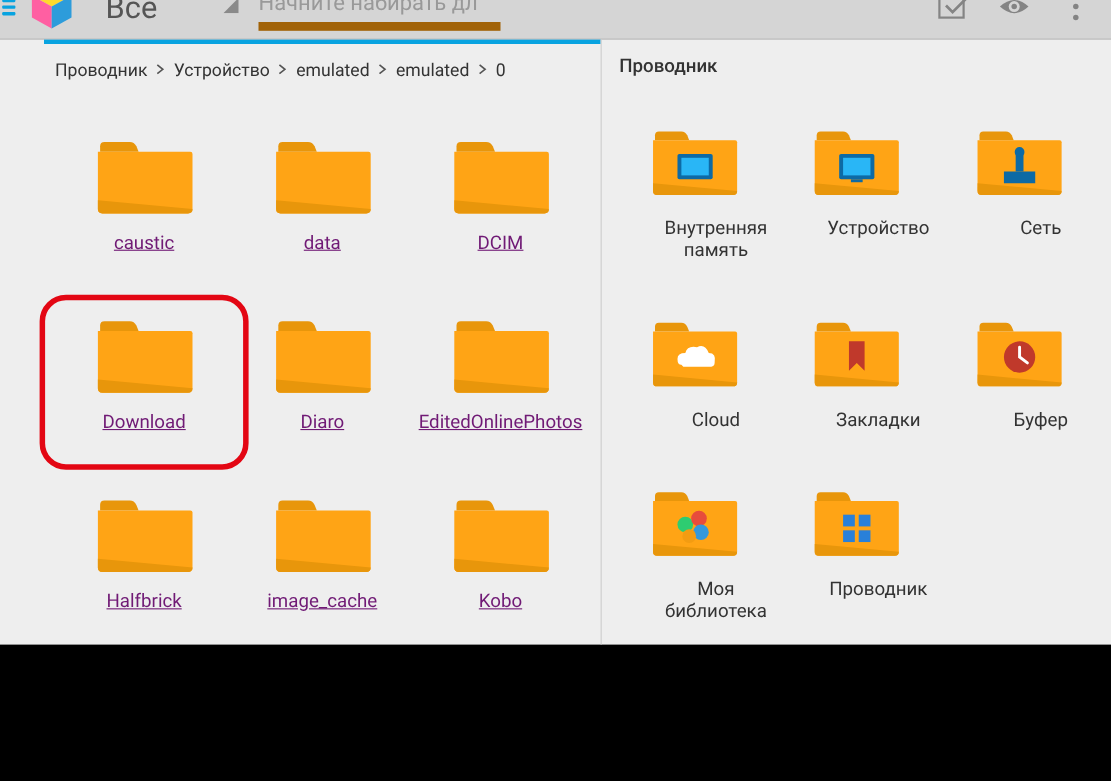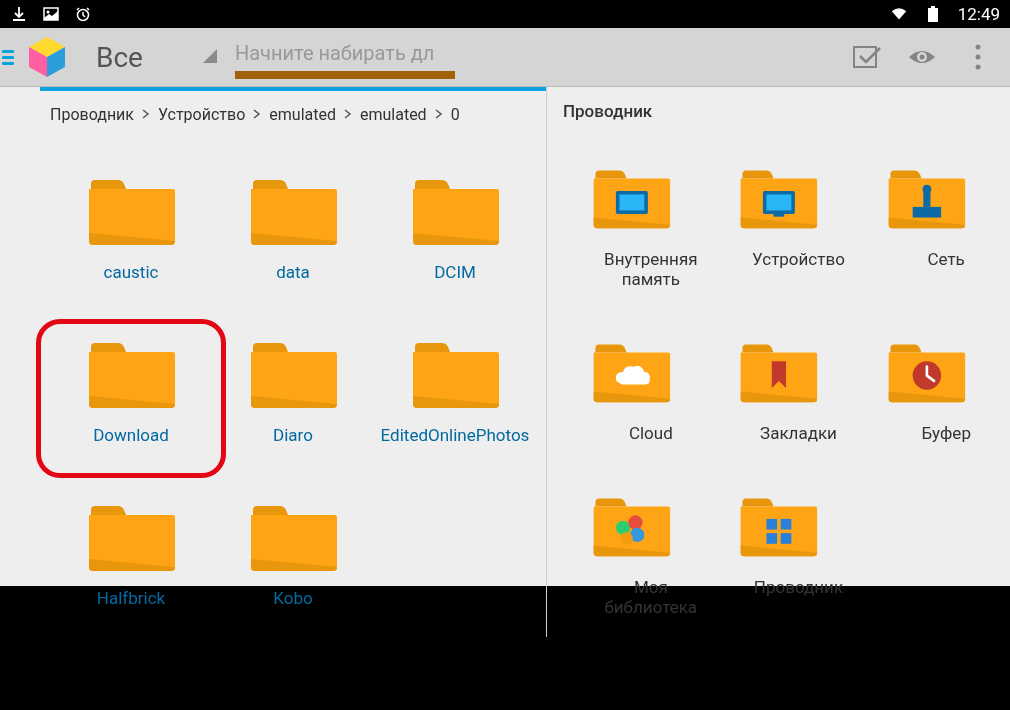--- a/index.html
+++ b/index.html
@@ -3,21 +3,21 @@
   <meta charset="utf-8">
   <style>
     * { margin: 0; padding: 0; box-sizing: border-box; font-family: Roboto, Arial, sans-serif; }
     body { width: 1010px; height: 710px; background: #000; overflow: hidden; }
     
     .status-bar { height: 28px; background: #000; display: flex; align-items: center; padding: 0 10px; color: #fff; }
     .status-left { display: flex; gap: 14px; align-items: center; }
     .status-right { margin-left: auto; display: flex; gap: 16px; align-items: center; font-size: 17px; }
     .status-icon { width: 18px; height: 18px; display: flex; align-items: center; justify-content: center; }
     
-    .app-container { height: 558px; background: #eeeeee; display: flex; flex-direction: column; }
+    .app-container { height: 558px; background: #eeeeee; display: flex; flex-direction: column; justify-content: flex-end; }
     
     .toolbar { height: 74px; background: #d5d5d5; display: flex; align-items: center; padding: 0 4px 0 0; border-bottom: 1px solid #bbb; }
     .menu-icon { width: 14px; display: flex; flex-direction: column; gap: 3px; padding-left: 2px; }
     .menu-line { height: 3px; background: #08a3e0; border-radius: 1px; }
     .app-logo { width: 58px; height: 58px; margin-left: 4px; display: flex; align-items: center; justify-content: center; }
     .filter-label { font-size: 28px; color: #555; margin-left: 20px; }
     .dropdown-triangle { margin-left: 60px; }
     .search-box { margin-left: 18px; flex: 0 0 220px; border-bottom: 8px solid #a16207; height: 44px; display: flex; align-items: center; }
     .search-input { border: none; background: transparent; font-size: 20px; color: #999; width: 100%; outline: none; }
     .search-input::placeholder { color: #999; }
@@ -26,21 +26,21 @@
     
     .main-area { flex: 1; display: flex; margin-left: 40px; }
     
     .left-pane { width: 506px; display: flex; flex-direction: column; border-top: 4px solid #08a3e0; }
     .breadcrumb { padding: 14px 10px; font-size: 16px; color: #333; display: flex; align-items: center; gap: 8px; }
     .crumb { cursor: pointer; }
     .crumb-sep { color: #666; font-size: 12px; }
     .grid-pane { flex: 1; padding: 30px 10px 10px 10px; display: grid; grid-template-columns: repeat(3, 1fr); gap: 30px 0; }
     .folder-item { display: flex; flex-direction: column; align-items: center; cursor: pointer; position: relative; }
     .folder-icon-wrap { width: 100px; height: 86px; display: flex; align-items: center; justify-content: center; position: relative; }
-    .folder-label { font-size: 17px; color: #0369a1; margin-top: 8px; text-align: center; }
+    .folder-label { font-size: 17px; color: #701a75; margin-top: 8px; text-align: center; text-decoration: underline; }
     .highlight-ring { position: absolute; top: -12px; left: -14px; right: -14px; bottom: -14px; border: 5px solid #e30613; border-radius: 24px; pointer-events: none; }
     
     .right-pane { flex: 1; border-left: 1px solid #ccc; display: flex; flex-direction: column; }
     .right-title { padding: 14px 16px; font-size: 17px; color: #333; font-weight: 500; }
     .nav-grid { padding: 20px 10px; display: grid; grid-template-columns: repeat(3, 1fr); gap: 40px 0; }
     .nav-item { display: flex; flex-direction: column; align-items: center; cursor: pointer; }
     .nav-icon-wrap { width: 100px; height: 86px; display: flex; align-items: center; justify-content: center; position: relative; }
     .nav-label { font-size: 17px; color: #333; margin-top: 8px; text-align: center; padding-left: 40px; }
     
     .folder-svg { width: 90px; height: 72px; }
@@ -226,20 +226,30 @@
             <div class="folder-label">Halfbrick</div>
           </div>
           <div class="folder-item">
             <div class="folder-icon-wrap">
               <svg class="folder-svg" viewBox="0 0 90 72">
   <path d="M 5 14 L 5 9 Q 5 5 9 5 L 32 5 Q 36 5 38 9 L 40 14 Z" fill="#e8960b"></path>
   <path d="M 3 14 L 87 14 Q 89 14 89 16 L 89 66 Q 89 70 85 70 L 7 70 Q 3 70 3 66 Z" fill="#ffa415"></path>
   <path d="M 3 58 L 89 66 L 89 66 Q 89 70 85 70 L 7 70 Q 3 70 3 66 Z" fill="#e8960b"></path>
 </svg>
             </div>
+            <div class="folder-label">image_cache</div>
+          </div>
+          <div class="folder-item">
+            <div class="folder-icon-wrap">
+              <svg class="folder-svg" viewBox="0 0 90 72">
+  <path d="M 5 14 L 5 9 Q 5 5 9 5 L 32 5 Q 36 5 38 9 L 40 14 Z" fill="#e8960b"></path>
+  <path d="M 3 14 L 87 14 Q 89 14 89 16 L 89 66 Q 89 70 85 70 L 7 70 Q 3 70 3 66 Z" fill="#ffa415"></path>
+  <path d="M 3 58 L 89 66 L 89 66 Q 89 70 85 70 L 7 70 Q 3 70 3 66 Z" fill="#e8960b"></path>
+</svg>
+            </div>
             <div class="folder-label">Kobo</div>
           </div>
         </div>
     </div>
     <div class="right-pane">
       <div class="right-title">Проводник</div>
       <div class="nav-grid" id="nav-grid">
           <div class="nav-item">
             <div class="nav-icon-wrap">
               <svg class="folder-svg-sm" viewBox="0 0 90 72">

